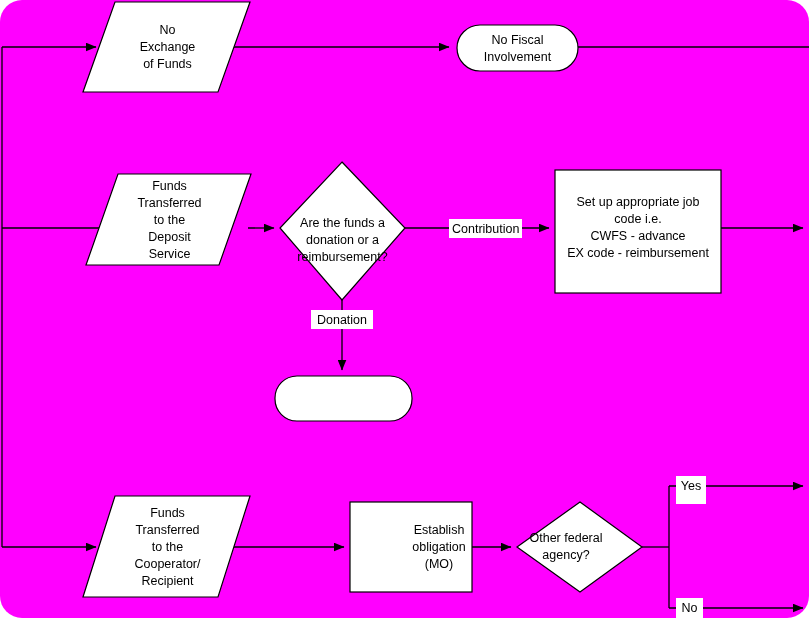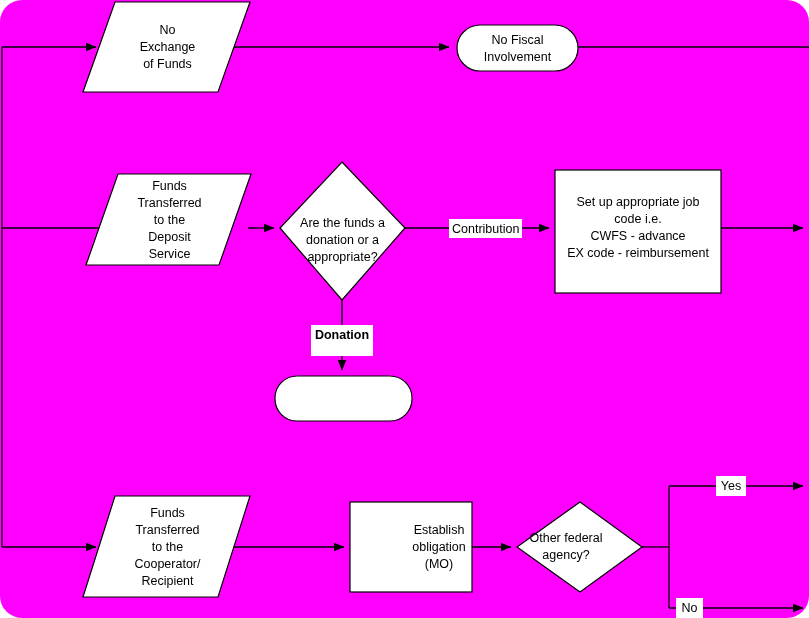--- a/index.html
+++ b/index.html
@@ -125,21 +125,21 @@
     <span>Funds</span>
     <span>Transferred</span>
     <span>to the</span>
     <span>Deposit</span>
     <span>Service</span>
   </div>
 
   <div class="node-text" style="left:278px; top:202px; width:129px; height:52px;margin-top:12px;">
     <span>Are the funds a</span>
     <span>donation or a</span>
-    <span>appropriate?</span>
+    <span>reimbursement?</span>
   </div>
 
   <div class="node-text" style="left:556px; top:193px; width:164px; height:70px;">
     <span>Set up appropriate job</span>
     <span>code i.e.</span>
     <span>CWFS - advance</span>
     <span>EX code - reimbursement</span>
   </div>
 
 
@@ -157,19 +157,19 @@
     <span>(MO)</span>
   </div>
 
   <div class="node-text" style="left:507px; top:529px; width:118px; height:36px;">
     <span>Other federal</span>
     <span>agency?</span>
   </div>
 
   <div class="edge-label" style="left:449px; top:219px; width:73px; height:19px;">Contribution</div>
 
-  <div class="edge-label" style="left:311px; top:325px; width:62px; height:31px;font-weight:bold;">Donation</div>
+  <div class="edge-label" style="left:311px; top:310px; width:62px; height:19px;">Donation</div>
 
-  <div class="edge-label" style="left:676px; top:476px; width:30px; height:20px;margin-left:40px;">Yes</div>
+  <div class="edge-label" style="left:676px; top:476px; width:30px; height:28px;">Yes</div>
 
   <div class="edge-label" style="left:676px; top:598px; width:27px; height:20px;">No</div>
 
 </div>
 
 </body></html>

